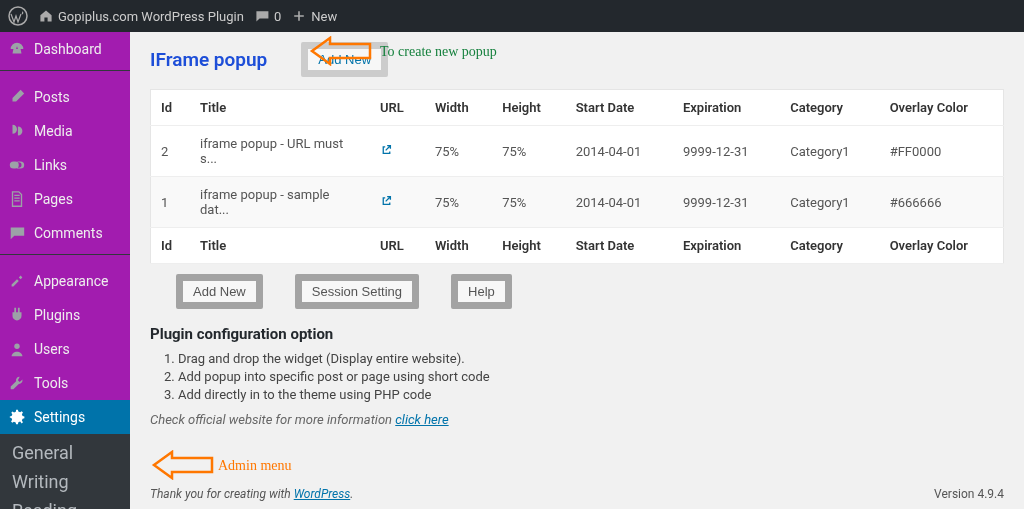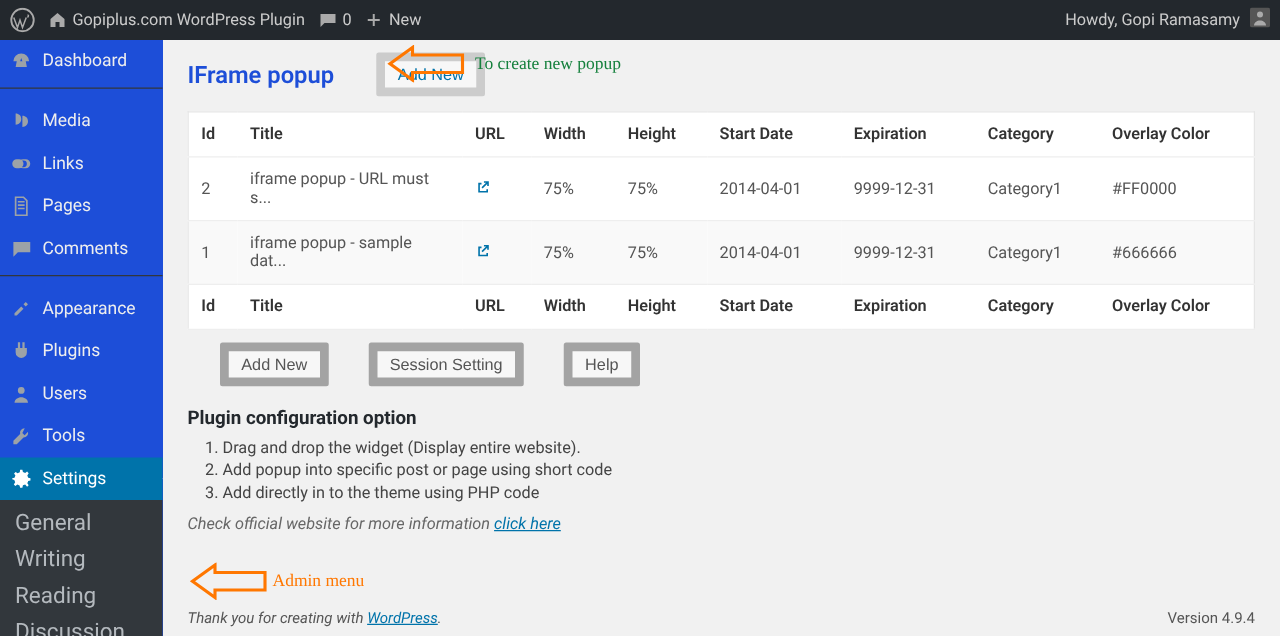--- a/index.html
+++ b/index.html
@@ -7,21 +7,21 @@
 
 
 .adminbar { background: #23282d; color: #eee; height: 32px; display: flex; align-items: center; padding: 0 8px; font-size: 13px; }
 .adminbar .left { display: flex; align-items: center; gap: 10px; }
 .adminbar .right { margin-left: auto; display: flex; align-items: center; gap: 8px; color: #ccc; }
 .adminbar .item { display: flex; align-items: center; gap: 4px; color: #ccc; cursor: pointer; }
 .adminbar svg { width: 16px; height: 16px; fill: #aaa; }
 .adminbar .wp-logo svg { width: 20px; height: 20px; }
 
 
-.sidebar { position: absolute; left: 0; top: 32px; bottom: 0; width: 130px; background: #1d4ed8; color: #eee; font-size: 14px; overflow-y: auto; }
+.sidebar { position: absolute; left: 0; top: 32px; bottom: 0; width: 130px; background: #a21caf; color: #eee; font-size: 14px; overflow-y: auto; }
 .menu-item { display: flex; align-items: center; padding: 8px 8px; color: #eee; cursor: pointer; gap: 8px; }
 .menu-item svg { width: 18px; height: 18px; fill: #9ca2a7; flex-shrink: 0; }
 .menu-item.current { background: #0073aa; color: #fff; position: relative; }
 .menu-item.current svg { fill: #fff; }
 .menu-item.current::after { content: ""; position: absolute; right: -8px; top: 50%; margin-top: -8px; border: 8px solid transparent; border-right-color: #f1f1f1; }
 .menu-sep { height: 6px; border-top: 1px solid #32373c; margin: 4px 0; }
 .submenu { background: #32373c; padding: 4px 0 6px 0; }
 .submenu .sub-item { padding: 4px 12px; color: #b4b9be; font-size: 18px; cursor: pointer; }
 
 
@@ -81,40 +81,36 @@
         </svg>
       <span>0</span>
     </span>
     <span class="item">
       <svg viewBox="0 0 20 20">
           <path d="M9 4h2v5h5v2h-5v5H9v-5H4V9h5z"></path>
         </svg>
       <span>New</span>
     </span>
   </div>
-  <div class="right">
-    <span>Howdy, Gopi Ramasamy</span>
-    <span>
-      <svg viewBox="0 0 20 20" width="18" height="18" fill="#888">
-          <rect width="20" height="20" rx="2" fill="#555"></rect>
-          <circle cx="10" cy="7" r="3" fill="#aaa"></circle>
-          <path d="M4 18c0-3 3-5 6-5s6 2 6 5z" fill="#aaa"></path>
-        </svg>
-    </span>
-  </div>
 </div>
 
 <div class="sidebar">
   <div class="menu-item">
     <svg viewBox="0 0 20 20">
         <path d="M10 3a7 7 0 0 0-7 7h3l-1 5h10l-1-5h3a7 7 0 0 0-7-7zm0 4l1 3H9z"></path>
       </svg>
     <span>Dashboard</span>
   </div>
   <div class="menu-sep"></div>
+  <div class="menu-item">
+    <svg viewBox="0 0 20 20">
+        <path d="M14 2l4 4-9 9H5v-4z"></path>
+      </svg>
+    <span>Posts</span>
+  </div>
   <div class="menu-item">
     <svg viewBox="0 0 20 20">
         <path d="M5 3c3 0 5 2 5 5s-2 5-5 5V3zm6 2c3 0 5 2 5 5s-2 5-5 5V5z"></path>
       </svg>
     <span>Media</span>
   </div>
   <div class="menu-item">
     <svg viewBox="0 0 20 20">
         <path d="M8 6a4 4 0 0 1 0 8H6a4 4 0 1 1 0-8h2zm4 0h2a4 4 0 1 1 0 8h-2a4 4 0 0 1-3-1h3a3 3 0 0 0 0-6h-3a4 4 0 0 1 3-1z"></path>
       </svg>

